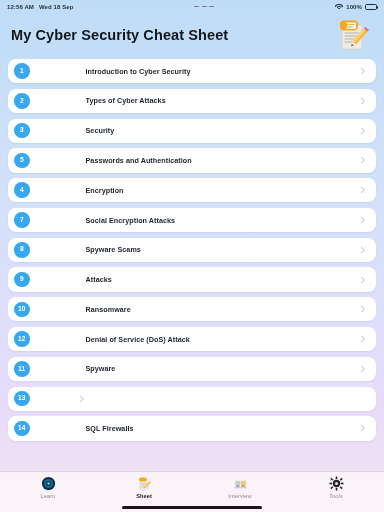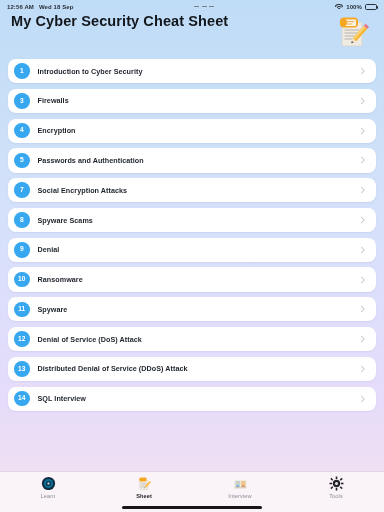--- a/index.html
+++ b/index.html
@@ -55,21 +55,21 @@
   }
   .battery::after {
     content:""; position:absolute; right:-2px; top:1.7px;
     width:1.2px; height:2.4px; background:#2a2f36; border-radius:0 1px 1px 0;
   }
   .battery .fill { height:100%; background:#2a2f36; border-radius:0.6px; }
 
   
   .header {
     flex:0 0 44px;
-    display:flex; justify-content:space-between;
+    display:flex; align-items:center; justify-content:space-between;
     padding:0 13px 0 11px;
   }
   .page-title {
     font-size:14.5px; font-weight:700; color:#13171c; letter-spacing:.1px;
   }
   .header-emblem { width:38px; height:38px; position:relative; }
 
   
   .list {
     flex:1 1 auto;
@@ -78,20 +78,21 @@
     overflow:hidden;
   }
   .row {
     flex:0 0 24.2px;
     background:#ffffff;
     border-radius:8px;
     display:flex; align-items:center;
     padding:0 9px 0 6px;
     box-shadow:0 1px 2px rgba(40,60,110,.07);
     cursor:pointer;
+    gap:48px;
   }
   .badge {
     flex:0 0 15.5px; height:15.5px;
     border-radius:50%;
     background:#37a8f0;
     color:#ffffff;
     font-size:6.6px; font-weight:700;
     display:flex; align-items:center; justify-content:center;
     line-height:1;
   }
@@ -194,112 +195,120 @@
       <div class="row">
         <div class="badge">1</div>
         <div class="row-label">Introduction to Cyber Security</div>
         <div class="chevron">
           <svg viewBox="0 0 8 8" width="8" height="8">
             <path d="M2.4 1.2 L5.4 4 L2.4 6.8" fill="none" stroke="#a9b0bb" stroke-width="0.85" stroke-linecap="round" stroke-linejoin="round"></path>
           </svg>
         </div>
       </div>
       <div class="row">
+        <div class="badge">2</div>
+        <div class="row-label">Types of Cyber Attacks</div>
+        <div class="chevron">
+          <svg viewBox="0 0 8 8" width="8" height="8">
+            <path d="M2.4 1.2 L5.4 4 L2.4 6.8" fill="none" stroke="#a9b0bb" stroke-width="0.85" stroke-linecap="round" stroke-linejoin="round"></path>
+          </svg>
+        </div>
+      </div>
+      <div class="row">
         <div class="badge">3</div>
-        <div class="row-label">Firewalls</div>
+        <div class="row-label">Security</div>
+        <div class="chevron">
+          <svg viewBox="0 0 8 8" width="8" height="8">
+            <path d="M2.4 1.2 L5.4 4 L2.4 6.8" fill="none" stroke="#a9b0bb" stroke-width="0.85" stroke-linecap="round" stroke-linejoin="round"></path>
+          </svg>
+        </div>
+      </div>
+      <div class="row">
+        <div class="badge">5</div>
+        <div class="row-label">Passwords and Authentication</div>
         <div class="chevron">
           <svg viewBox="0 0 8 8" width="8" height="8">
             <path d="M2.4 1.2 L5.4 4 L2.4 6.8" fill="none" stroke="#a9b0bb" stroke-width="0.85" stroke-linecap="round" stroke-linejoin="round"></path>
           </svg>
         </div>
       </div>
       <div class="row">
         <div class="badge">4</div>
         <div class="row-label">Encryption</div>
         <div class="chevron">
           <svg viewBox="0 0 8 8" width="8" height="8">
             <path d="M2.4 1.2 L5.4 4 L2.4 6.8" fill="none" stroke="#a9b0bb" stroke-width="0.85" stroke-linecap="round" stroke-linejoin="round"></path>
           </svg>
         </div>
       </div>
       <div class="row">
-        <div class="badge">5</div>
-        <div class="row-label">Passwords and Authentication</div>
-        <div class="chevron">
-          <svg viewBox="0 0 8 8" width="8" height="8">
-            <path d="M2.4 1.2 L5.4 4 L2.4 6.8" fill="none" stroke="#a9b0bb" stroke-width="0.85" stroke-linecap="round" stroke-linejoin="round"></path>
-          </svg>
-        </div>
-      </div>
-      <div class="row">
         <div class="badge">7</div>
         <div class="row-label">Social Encryption Attacks</div>
         <div class="chevron">
           <svg viewBox="0 0 8 8" width="8" height="8">
             <path d="M2.4 1.2 L5.4 4 L2.4 6.8" fill="none" stroke="#a9b0bb" stroke-width="0.85" stroke-linecap="round" stroke-linejoin="round"></path>
           </svg>
         </div>
       </div>
       <div class="row">
         <div class="badge">8</div>
         <div class="row-label">Spyware Scams</div>
         <div class="chevron">
           <svg viewBox="0 0 8 8" width="8" height="8">
             <path d="M2.4 1.2 L5.4 4 L2.4 6.8" fill="none" stroke="#a9b0bb" stroke-width="0.85" stroke-linecap="round" stroke-linejoin="round"></path>
           </svg>
         </div>
       </div>
       <div class="row">
         <div class="badge">9</div>
-        <div class="row-label">Denial</div>
+        <div class="row-label">Attacks</div>
         <div class="chevron">
           <svg viewBox="0 0 8 8" width="8" height="8">
             <path d="M2.4 1.2 L5.4 4 L2.4 6.8" fill="none" stroke="#a9b0bb" stroke-width="0.85" stroke-linecap="round" stroke-linejoin="round"></path>
           </svg>
         </div>
       </div>
       <div class="row">
         <div class="badge">10</div>
         <div class="row-label">Ransomware</div>
         <div class="chevron">
           <svg viewBox="0 0 8 8" width="8" height="8">
             <path d="M2.4 1.2 L5.4 4 L2.4 6.8" fill="none" stroke="#a9b0bb" stroke-width="0.85" stroke-linecap="round" stroke-linejoin="round"></path>
           </svg>
         </div>
       </div>
       <div class="row">
+        <div class="badge">12</div>
+        <div class="row-label">Denial of Service (DoS) Attack</div>
+        <div class="chevron">
+          <svg viewBox="0 0 8 8" width="8" height="8">
+            <path d="M2.4 1.2 L5.4 4 L2.4 6.8" fill="none" stroke="#a9b0bb" stroke-width="0.85" stroke-linecap="round" stroke-linejoin="round"></path>
+          </svg>
+        </div>
+      </div>
+      <div class="row">
         <div class="badge">11</div>
         <div class="row-label">Spyware</div>
         <div class="chevron">
           <svg viewBox="0 0 8 8" width="8" height="8">
             <path d="M2.4 1.2 L5.4 4 L2.4 6.8" fill="none" stroke="#a9b0bb" stroke-width="0.85" stroke-linecap="round" stroke-linejoin="round"></path>
           </svg>
         </div>
       </div>
       <div class="row">
-        <div class="badge">12</div>
-        <div class="row-label">Denial of Service (DoS) Attack</div>
-        <div class="chevron">
-          <svg viewBox="0 0 8 8" width="8" height="8">
-            <path d="M2.4 1.2 L5.4 4 L2.4 6.8" fill="none" stroke="#a9b0bb" stroke-width="0.85" stroke-linecap="round" stroke-linejoin="round"></path>
-          </svg>
-        </div>
-      </div>
-      <div class="row">
         <div class="badge">13</div>
-        <div class="row-label">Distributed Denial of Service (DDoS) Attack</div>
         <div class="chevron">
           <svg viewBox="0 0 8 8" width="8" height="8">
             <path d="M2.4 1.2 L5.4 4 L2.4 6.8" fill="none" stroke="#a9b0bb" stroke-width="0.85" stroke-linecap="round" stroke-linejoin="round"></path>
           </svg>
         </div>
       </div>
       <div class="row">
         <div class="badge">14</div>
-        <div class="row-label">SQL Interview</div>
+        <div class="row-label">SQL Firewalls</div>
         <div class="chevron">
           <svg viewBox="0 0 8 8" width="8" height="8">
             <path d="M2.4 1.2 L5.4 4 L2.4 6.8" fill="none" stroke="#a9b0bb" stroke-width="0.85" stroke-linecap="round" stroke-linejoin="round"></path>
           </svg>
         </div>
       </div>
     </div>
 
   <div class="tabbar">
 

